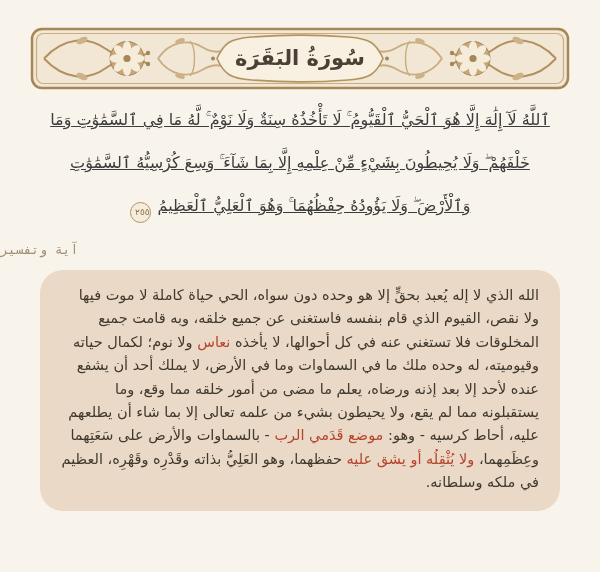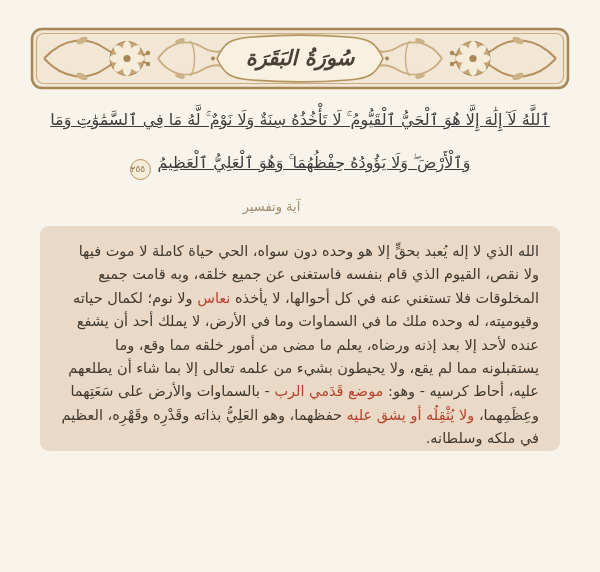--- a/index.html
+++ b/index.html
@@ -29,60 +29,60 @@
     margin:27px auto 0;
   }
   .band-svg{position:absolute;inset:0;width:100%;height:100%;display:block;}
   .surah-title{
     position:absolute;left:50%;top:50%;
     transform:translate(-50%,-54%);
     font-size:21px;font-weight:bold;
     color:var(--title-color);
     white-space:nowrap;
     letter-spacing:0;
-    font-style:italic;
   }
 
   
   .verse{
     direction:rtl;
     margin:8px 18px 0;
     text-align:center;
     color:var(--verse-color);
     font-size:16px;
     text-decoration:underline;
   }
   .vline{line-height:43px;}
   .ayah-badge{
     display:inline-block;
     width:21px;height:21px;line-height:19px;
     border:1.5px solid var(--badge-border);
     border-radius:50%;
     background:#f5ecdb;
     color:var(--badge-text);
-    font-size:9px;text-align:left;
+    font-size:9px;text-align:right;
     margin-right:7px;vertical-align:-4px;
   }
 
   
   .label-row{
-    direction:rtl;text-align:center;
+    direction:rtl;text-align:left;
     padding:15px 57px 0 0;
     font-size:13px;
     color:var(--label-color);
+    font-family:Liberation Mono, monospace;
   }
 
   
   .tafsir-box{
     direction:rtl;
     width:520px;
     margin:12px auto 0;
     background:var(--box-bg);
-    border-radius:9px;
-    padding:14px 21px 0;
+    border-radius:23px;
+    padding:14px 21px 16px;
   }
   .tafsir-text{
     margin:0;
     color:var(--body-color);
     font-size:14.5px;
     line-height:23.4px;
     text-align:right;
   }
   .hl{color:var(--highlight);}
 </style>
@@ -125,20 +125,21 @@
       <use href="#left-orn" transform="translate(540,0) scale(-1,1)"></use>
       <path d="M187,31.5 C194,16 200,11.5 222,10 C254,7.5 286,7.5 318,10 C340,11.5 346,16 353,31.5 C346,47 340,51.5 318,53 C286,55.5 254,55.5 222,53 C200,51.5 194,47 187,31.5 Z" fill="#f8f1e1" stroke="#b3935f" stroke-width="1.6"></path>
       <circle cx="183" cy="31.5" r="2" fill="#a58758"></circle>
       <circle cx="357" cy="31.5" r="2" fill="#a58758"></circle>
     </svg>
     <span class="surah-title">سُورَةُ البَقَرَة</span>
   </div>
 
   <div class="verse" dir="rtl">
     <div class="vline">ٱللَّهُ لَآ إِلَٰهَ إِلَّا هُوَ ٱلْحَيُّ ٱلْقَيُّومُ ۚ لَا تَأْخُذُهُ سِنَةٌ وَلَا نَوْمٌ ۚ لَّهُ مَا فِي ٱلسَّمَٰوَٰتِ وَمَا</div>
+    <div class="vline">خَلْفَهُمْ ۖ وَلَا يُحِيطُونَ بِشَيْءٍ مِّنْ عِلْمِهِ إِلَّا بِمَا شَآءَ ۚ وَسِعَ كُرْسِيُّهُ ٱلسَّمَٰوَٰتِ</div>
     <div class="vline"><span>وَٱلْأَرْضَ ۖ وَلَا يَؤُودُهُ حِفْظُهُمَا ۚ وَهُوَ ٱلْعَلِيُّ ٱلْعَظِيمُ</span><span class="ayah-badge">٢٥٥</span></div>
   </div>
 
   <div class="label-row" dir="rtl">
     <span>آية وتفسير</span>
   </div>
 
   <div class="tafsir-box" dir="rtl">
     <p class="tafsir-text"><span>الله الذي لا إله يُعبد بحقٍّ إلا هو وحده دون سواه، الحي حياة كاملة لا موت فيها ولا نقص، القيوم الذي قام بنفسه فاستغنى عن جميع خلقه، وبه قامت جميع المخلوقات فلا تستغني عنه في كل أحوالها، لا يأخذه </span><span class="hl">نعاس</span><span> ولا نوم؛ لكمال حياته وقيوميته، له وحده ملك ما في السماوات وما في الأرض، لا يملك أحد أن يشفع عنده لأحد إلا بعد إذنه ورضاه، يعلم ما مضى من أمور خلقه مما وقع، وما يستقبلونه مما لم يقع، ولا يحيطون بشيء من علمه تعالى إلا بما شاء أن يطلعهم عليه، أحاط كرسيه - وهو: </span><span class="hl">موضع قَدَمي الرب</span><span> - بالسماوات والأرض على سَعَتِهما وعِظَمِهما، </span><span class="hl">ولا يُثْقِلُه أو يشق عليه</span><span> حفظهما، وهو العَلِيُّ بذاته وقَدْرِه وقَهْرِه، العظيم في ملكه وسلطانه.</span></p>
   </div>

